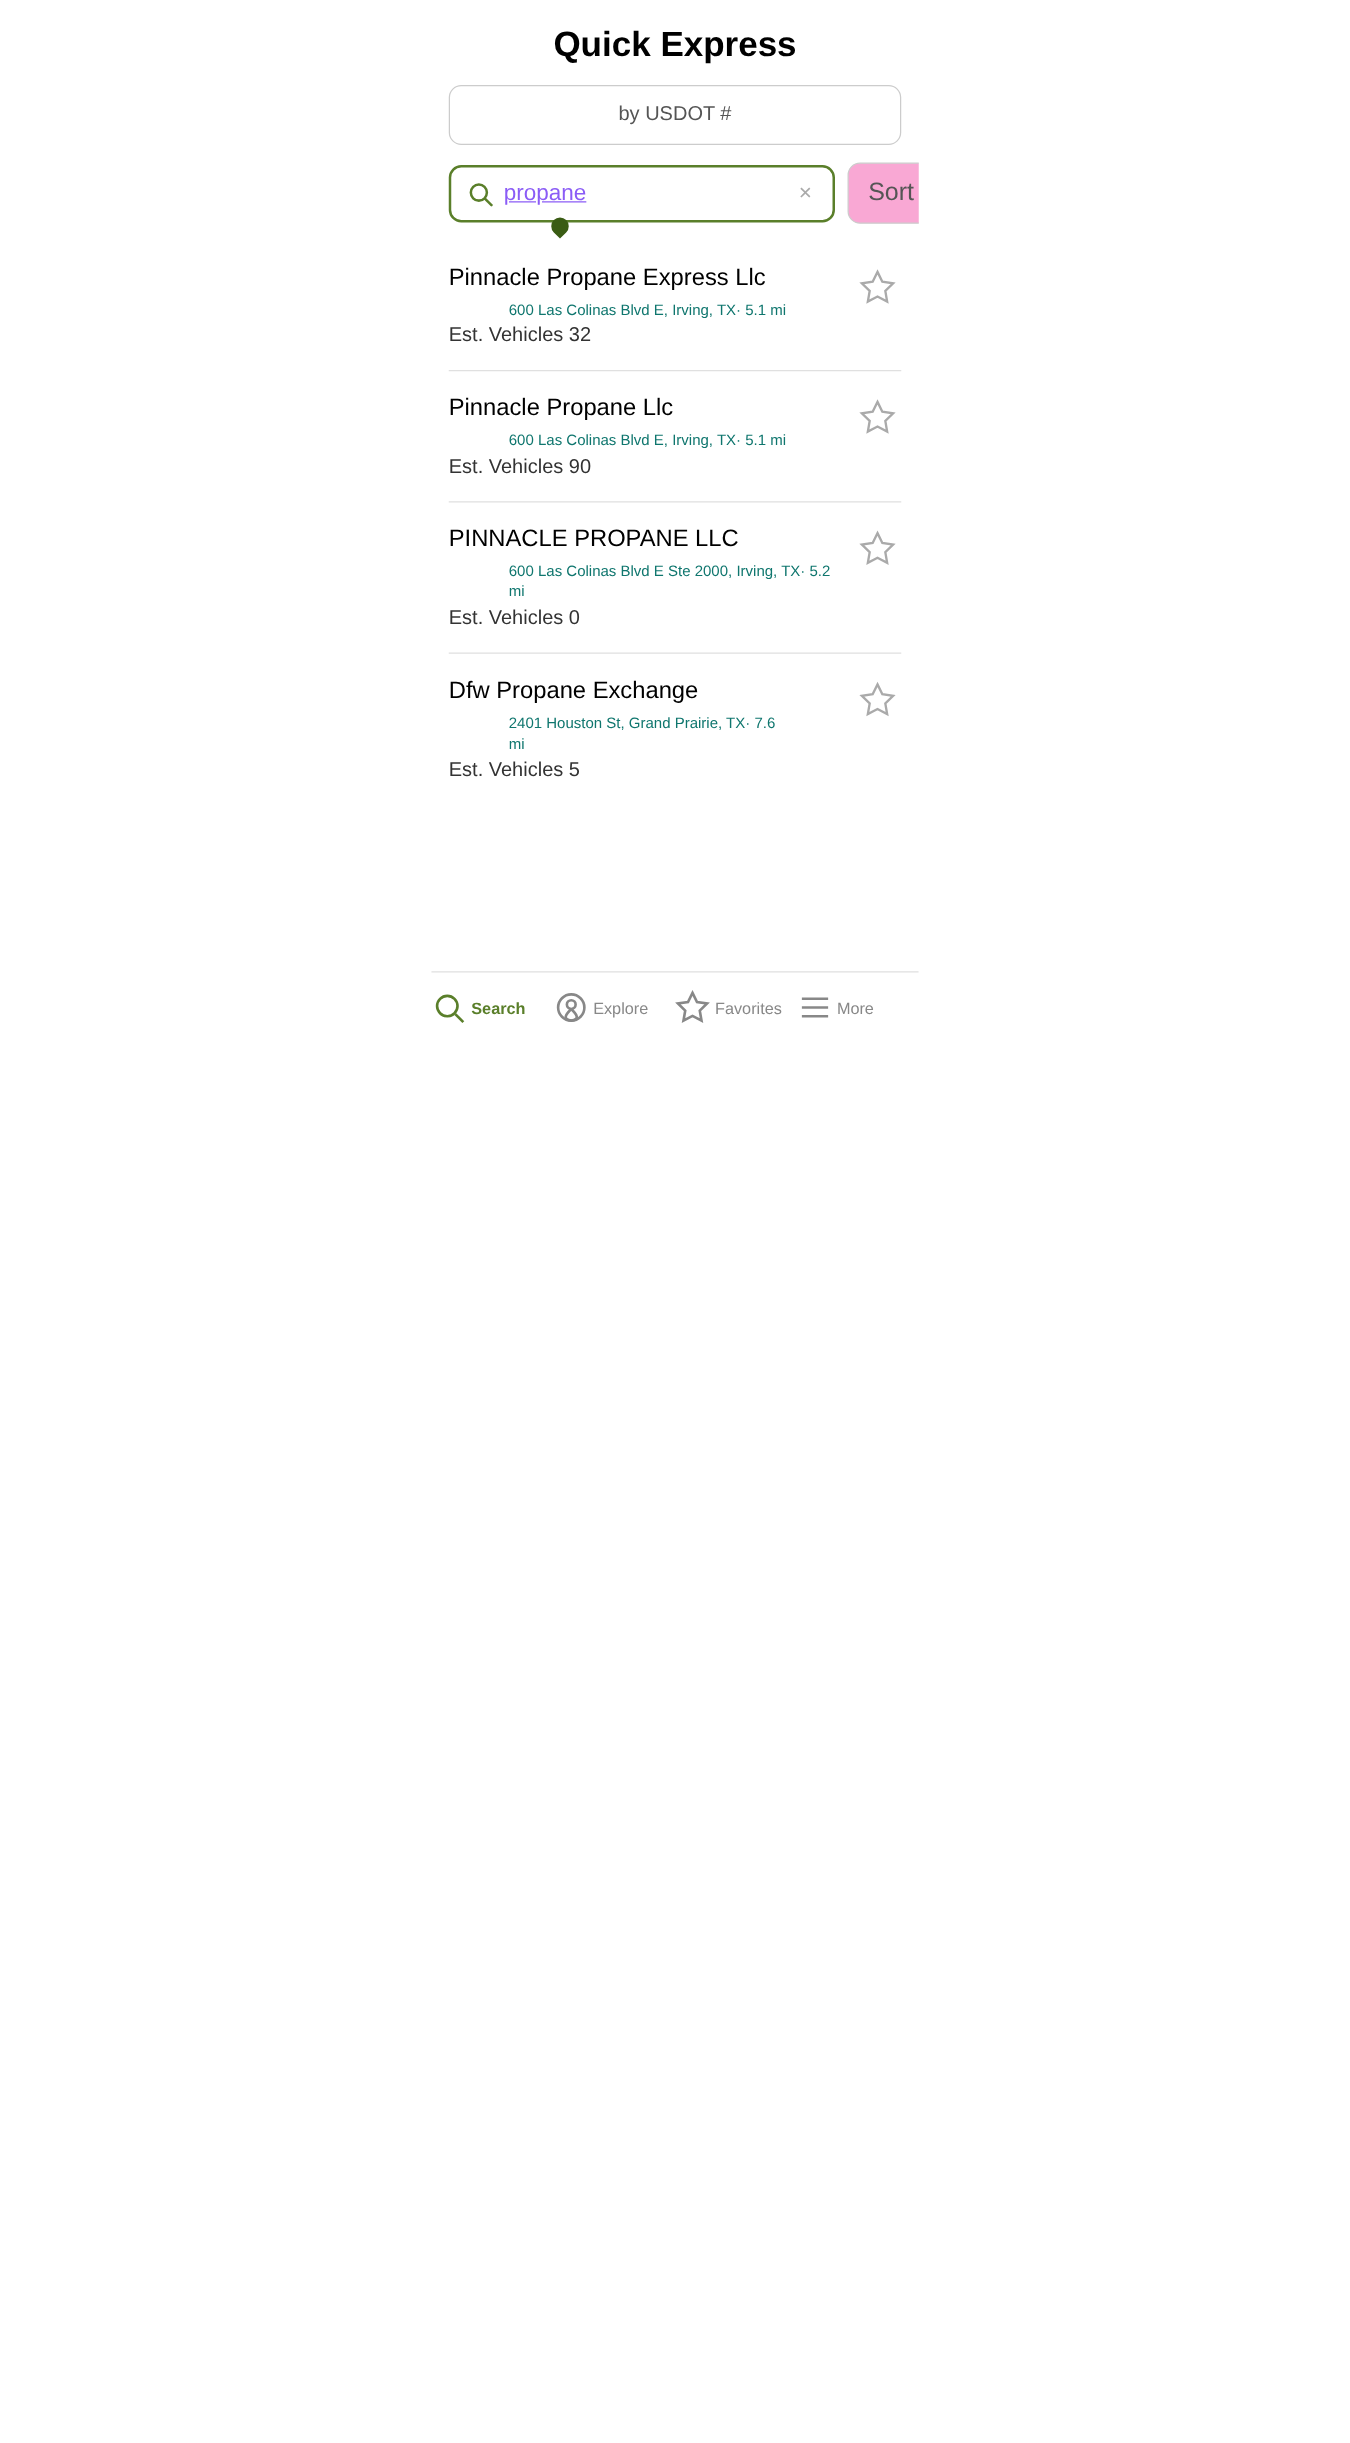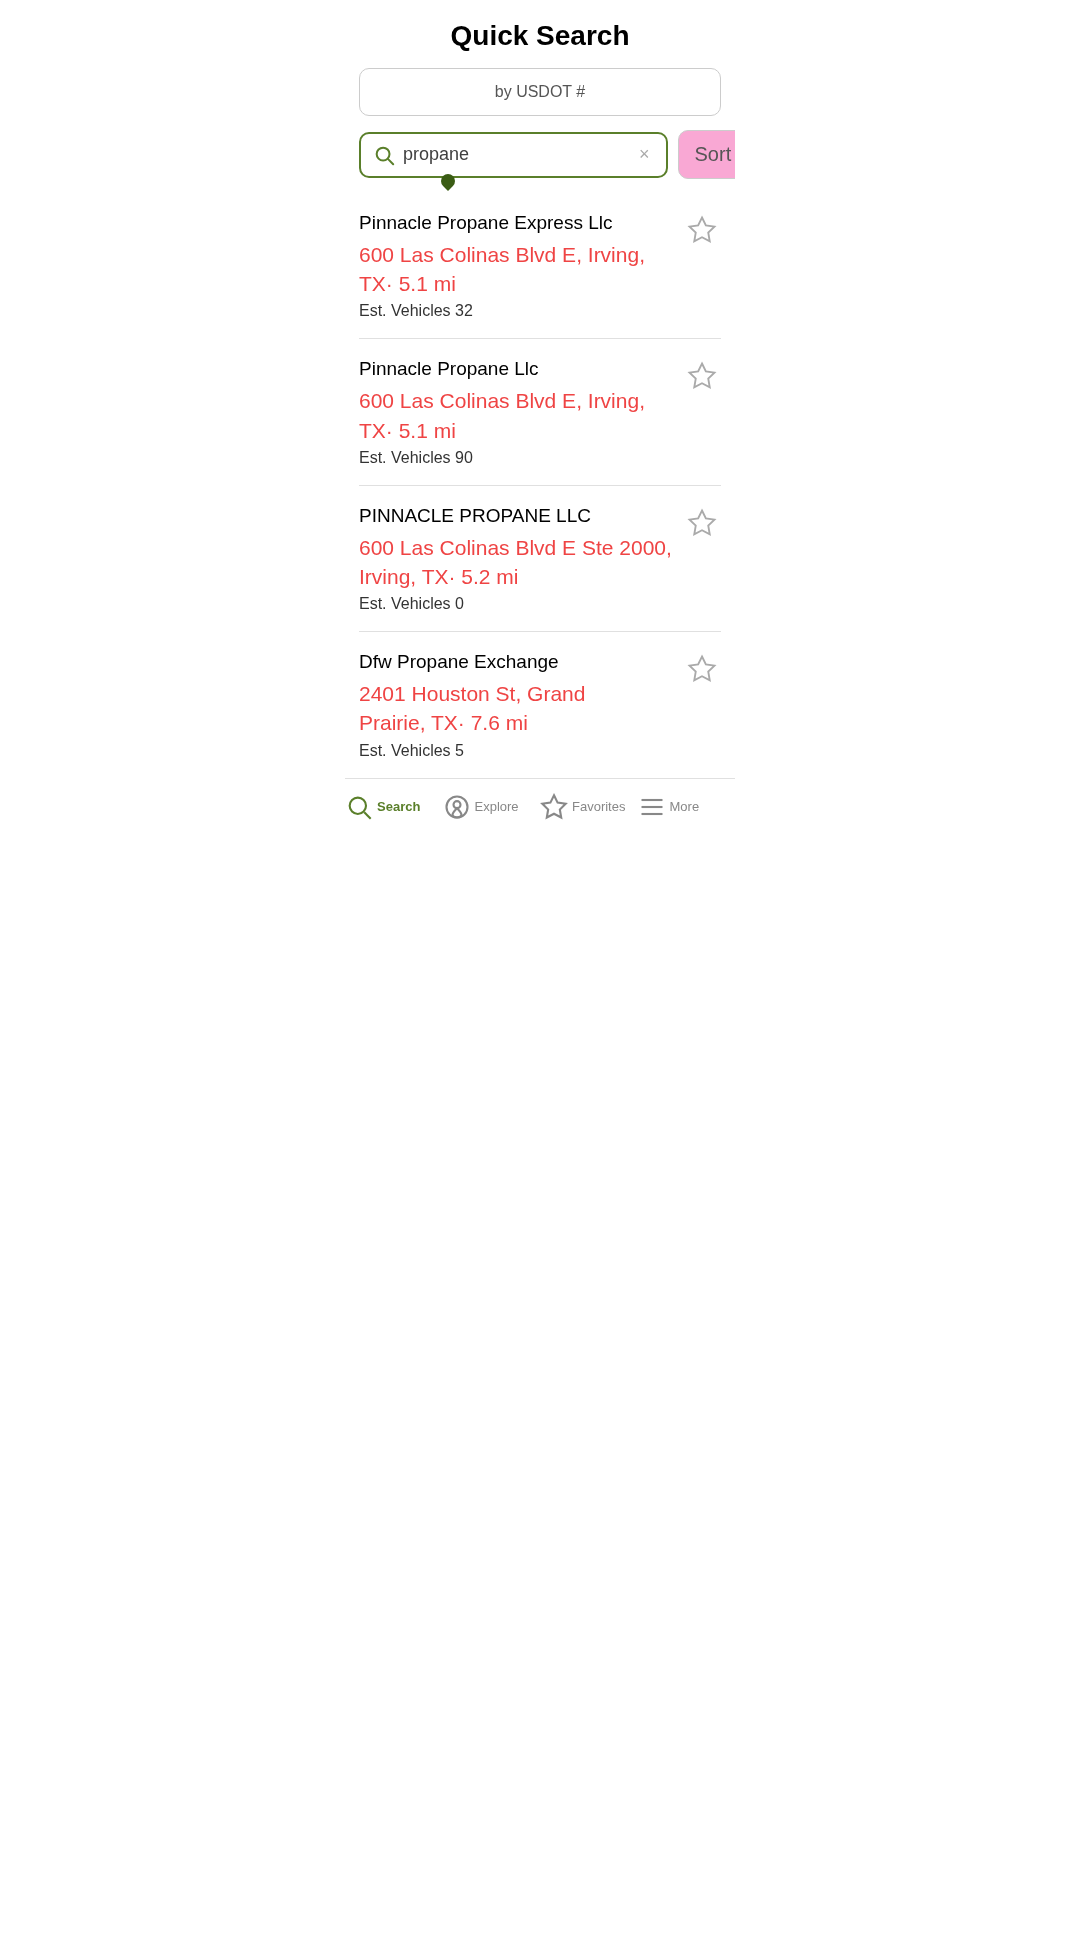--- a/index.html
+++ b/index.html
@@ -74,22 +74,23 @@
       margin-right: 8px;
       display: flex;
       align-items: center;
     }
 
     .search-input {
       flex: 1;
       border: none;
       outline: none;
       font-size: 18px;
-      color: #404040;
+      color: #8b5cf6;
       background: transparent;
+      text-decoration: underline;
     }
 
     .clear-btn {
       color: #aaa;
       font-size: 18px;
       cursor: pointer;
       background: none;
       border: none;
       padding: 0 4px;
     }
@@ -143,24 +144,25 @@
 
     .result-name {
       font-size: 19px;
       font-weight: 400;
       color: #000;
       margin-bottom: 4px;
       line-height: 1.3;
     }
 
     .result-address {
-      font-size: 21px;
-      color: #ef4444;
+      font-size: 12px;
+      color: #0f766e;
       margin-bottom: 4px;
       line-height: 1.4;
+      margin-left: 48px;
     }
 
     .result-vehicles {
       font-size: 16px;
       color: #333;
     }
 
     .star-btn {
       background: none;
       border: none;
@@ -213,21 +215,21 @@
     }
 
     .nav-label.active {
       color: #5a7f2a;
       font-weight: 700;
     }
   </style>
 </head>
 <body>
 
-<h1 class="page-title">Quick Search</h1>
+<h1 class="page-title">Quick Express</h1>
 
 <div class="tab-buttons">
   <button class="tab-btn">by USDOT #</button>
 </div>
 
 <div class="search-row">
   <div class="search-box">
     <span class="search-icon-wrap">
       <svg width="22" height="22" viewBox="0 0 24 24" fill="none" stroke="#5a7f2a" stroke-width="2.2" stroke-linecap="round" stroke-linejoin="round">
         <circle cx="11" cy="11" r="7"></circle>

